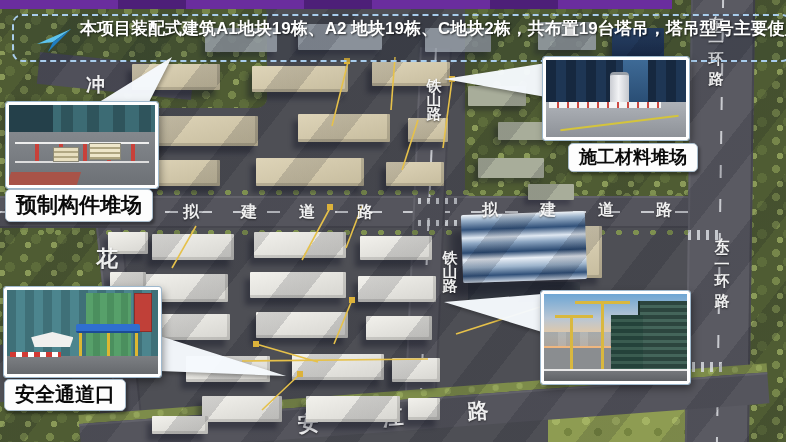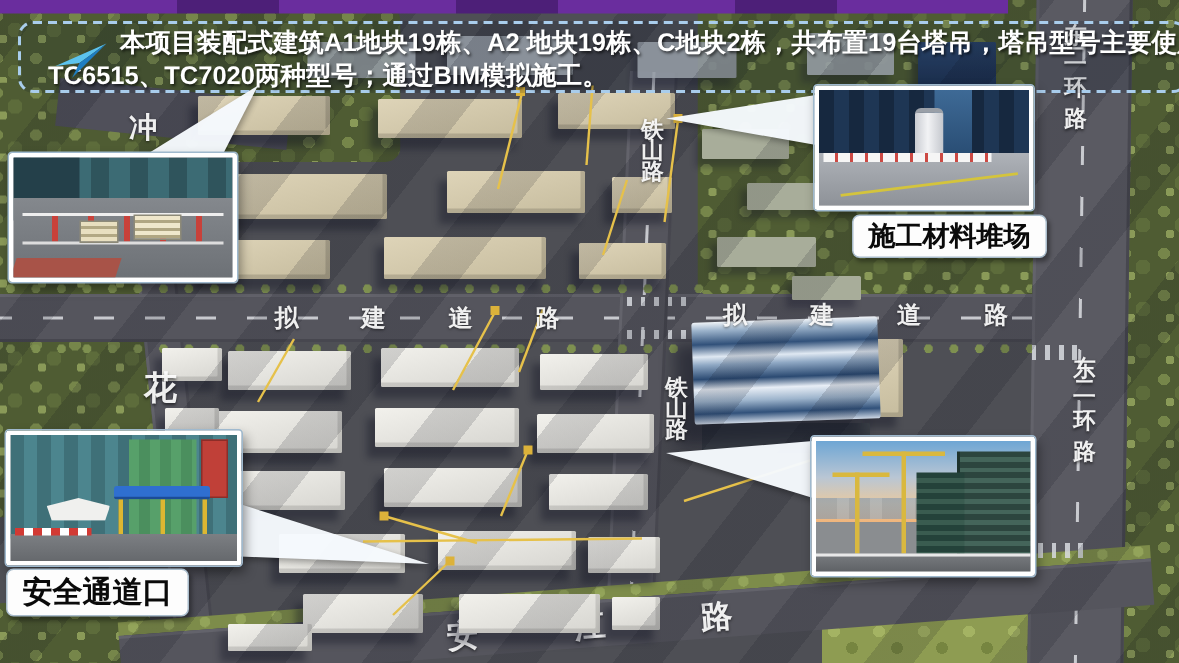--- a/index.html
+++ b/index.html
@@ -251,21 +251,20 @@
   <div class="rname" id="rn-hua">花</div>
   <div class="rname" id="rn-chong">冲</div>
 
   <div id="topbar"></div>
   <div id="banner">
     <svg id="banner-icon" viewBox="0 0 36 26">
       <polygon points="1,17 35,2 17,15" fill="#5cc3ee"></polygon>
       <polygon points="17,15 35,2 12,25" fill="#1f7ec2"></polygon>
     </svg>
     <div class="l1">本项目装配式建筑A1地块19栋、A2 地块19栋、C地块2栋，共布置19台塔吊，塔吊型号主要使用</div>
-    <div class="l2">TC6515、TC7020两种型号；通过BIM模拟施工。</div>
   </div>
 
   <svg id="pointers" width="786" height="442">
     <polygon points="96,104 148,104 172,57"></polygon>
     <polygon points="546,63 546,97 444,79"></polygon>
     <polygon points="160,336 160,371 286,376"></polygon>
     <polygon points="542,294 542,332 444,302"></polygon>
   </svg>
 
   <figure class="inset" id="inset-precast" style="margin:0;">
@@ -302,16 +301,17 @@
       <div class="ms s4-city"></div>
     <div class="ms s4-b1"></div>
       <div class="ms s4-b2"></div>
     <div class="ms s4-mast" style="left:40%;top:8%;height:78%;"></div>
     <div class="ms s4-jib" style="left:22%;top:8%;width:38%;"></div>
     <div class="ms s4-mast" style="left:18%;top:24%;height:62%;"></div>
     <div class="ms s4-jib" style="left:8%;top:24%;width:26%;"></div>
     <div class="ms s4-ground"></div>
   </figure>
 
+  <div class="callout-label" id="label-precast">预制构件堆场</div>
   <div class="callout-label" id="label-material">施工材料堆场</div>
   <div class="callout-label" id="label-safety">安全通道口</div>
 
 </div>
 
 </body></html>

